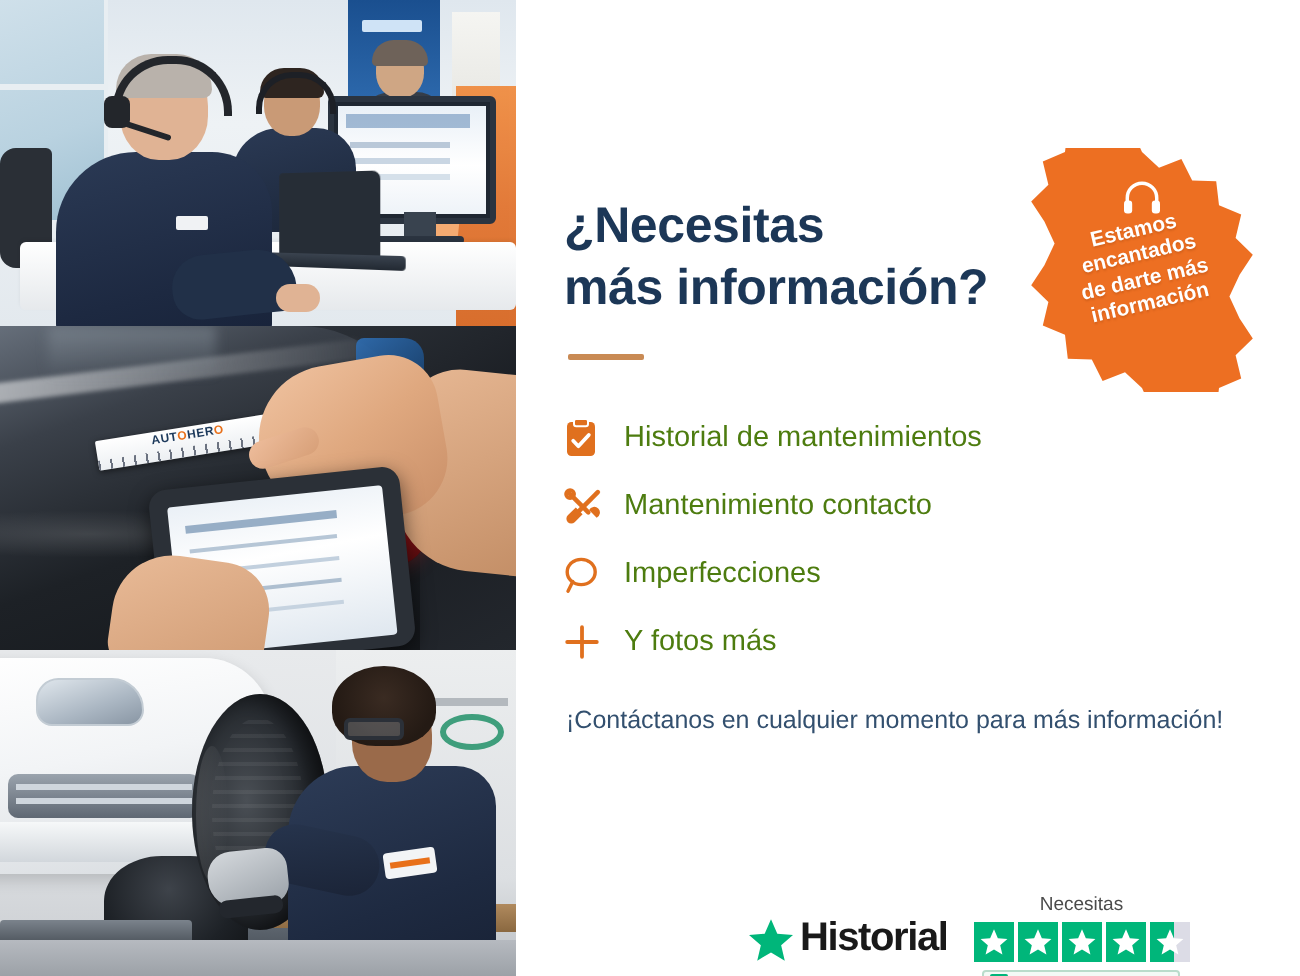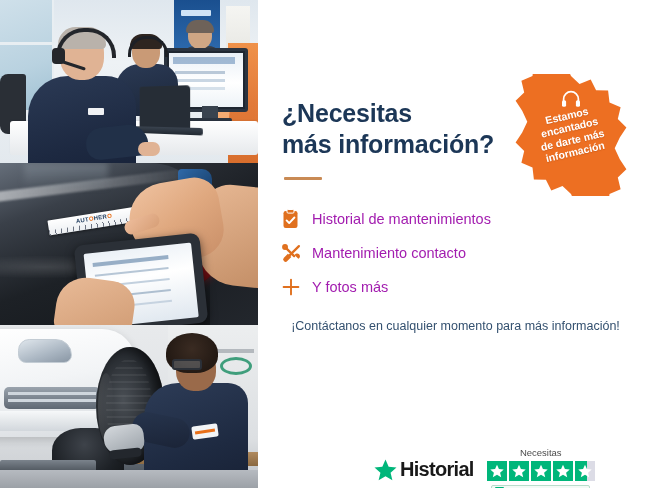--- a/index.html
+++ b/index.html
@@ -510,32 +510,32 @@
     flex: 0 0 30px;
     width: 30px;
     height: 24px;
     display: flex;
     align-items: center;
     justify-content: flex-start;
     color: #e0701e;
   }
   .feature-label {
     font-size: 14.5px;
-    color: #a21caf;
+    color: #4d7c0f;
     white-space: nowrap;
   }
 
   
   .contact {
     margin: 12px 0 0 1px;
     font-size: 12.5px;
     line-height: 1.62;
     color: #33506f;
   }
-  .contact div { white-space: nowrap; text-align: center; }
+  .contact div { white-space: nowrap; }
 
   
   .trust {
     position: absolute;
     left: 116px;
     bottom: 36px;
     display: flex;
     align-items: flex-start;
     gap: 13px;
   }
@@ -740,20 +740,29 @@
             <path d="M2.2 2.2l10.6 10.6" stroke="#E0701E" stroke-width="2.4" stroke-linecap="round"></path>
             <path d="M13.2 11.6a3 3 0 1 1 4 4l-4-4z" fill="#E0701E"></path>
             <path d="M17.8 2.2L7.2 12.8" stroke="#E0701E" stroke-width="2.4" stroke-linecap="round"></path>
             <path d="M2 14.4l4.2-4.2 3.6 3.6-4.2 4.2a2.5 2.5 0 0 1-3.6-3.6z" fill="#E0701E"></path>
             <circle cx="3.2" cy="3.2" r="2.1" fill="none" stroke="#E0701E" stroke-width="2"></circle>
           </svg>
         </span>
         <span class="feature-label">Mantenimiento contacto</span>
       </li>
 
+      <li class="feature">
+        <span class="feature-icon">
+          <svg width="18" height="19" viewBox="0 0 18 19">
+            <ellipse cx="8.6" cy="8" rx="7" ry="6.3" fill="none" stroke="#E0701E" stroke-width="1.7"></ellipse>
+            <path d="M4.4 12.8L2 17.6" stroke="#E0701E" stroke-width="1.7" stroke-linecap="round"></path>
+          </svg>
+        </span>
+        <span class="feature-label">Imperfecciones</span>
+      </li>
 
 
       <li class="feature">
         <span class="feature-icon">
           <svg width="18" height="18" viewBox="0 0 18 18">
             <path d="M9 1.6v14.8M1.6 9h14.8" stroke="#E0701E" stroke-width="1.9" stroke-linecap="round"></path>
           </svg>
         </span>
         <span class="feature-label">Y fotos más</span>
       </li>

